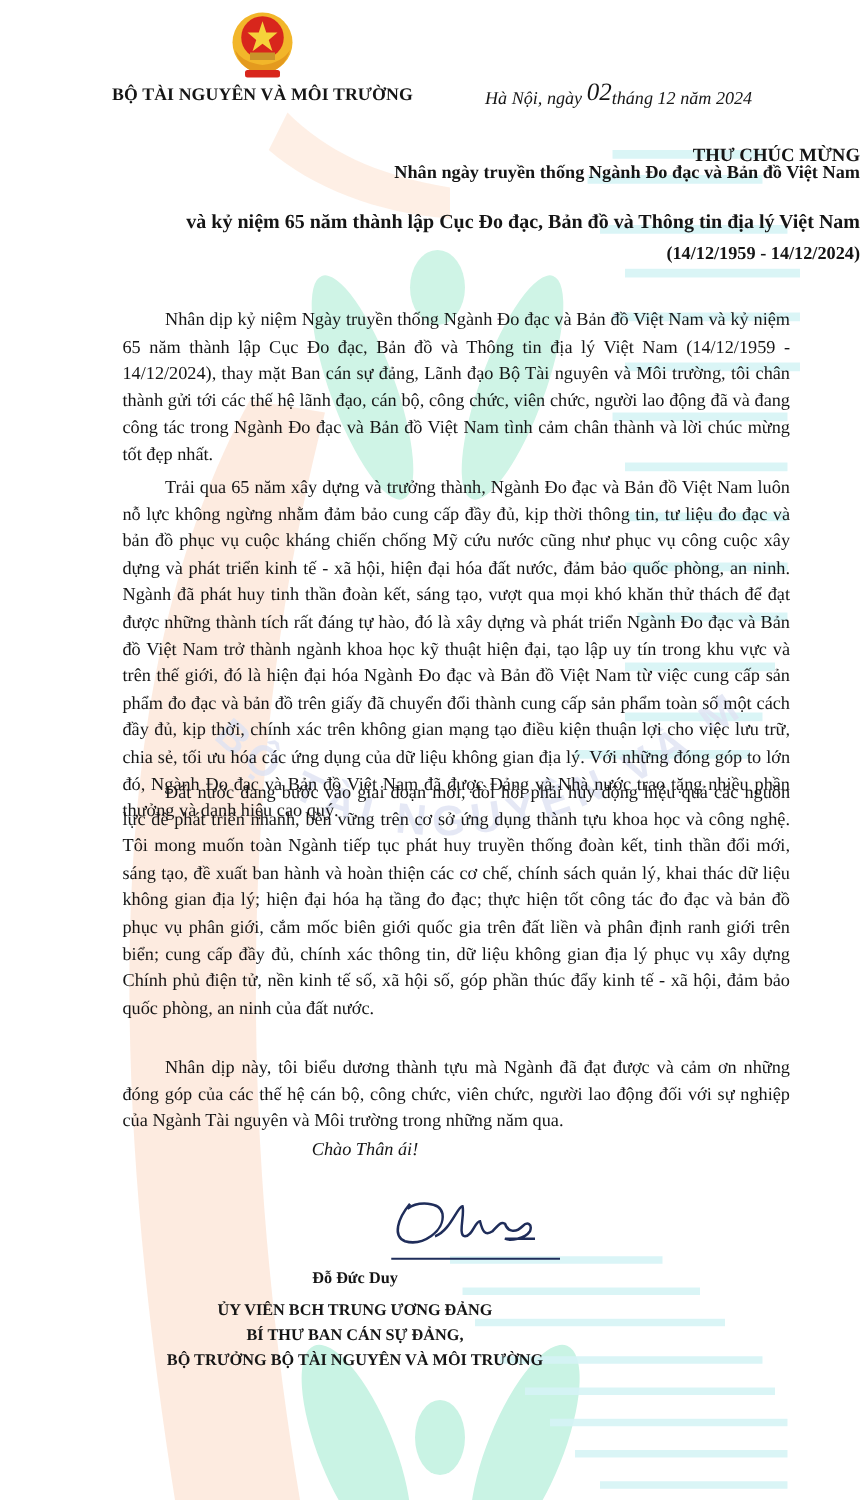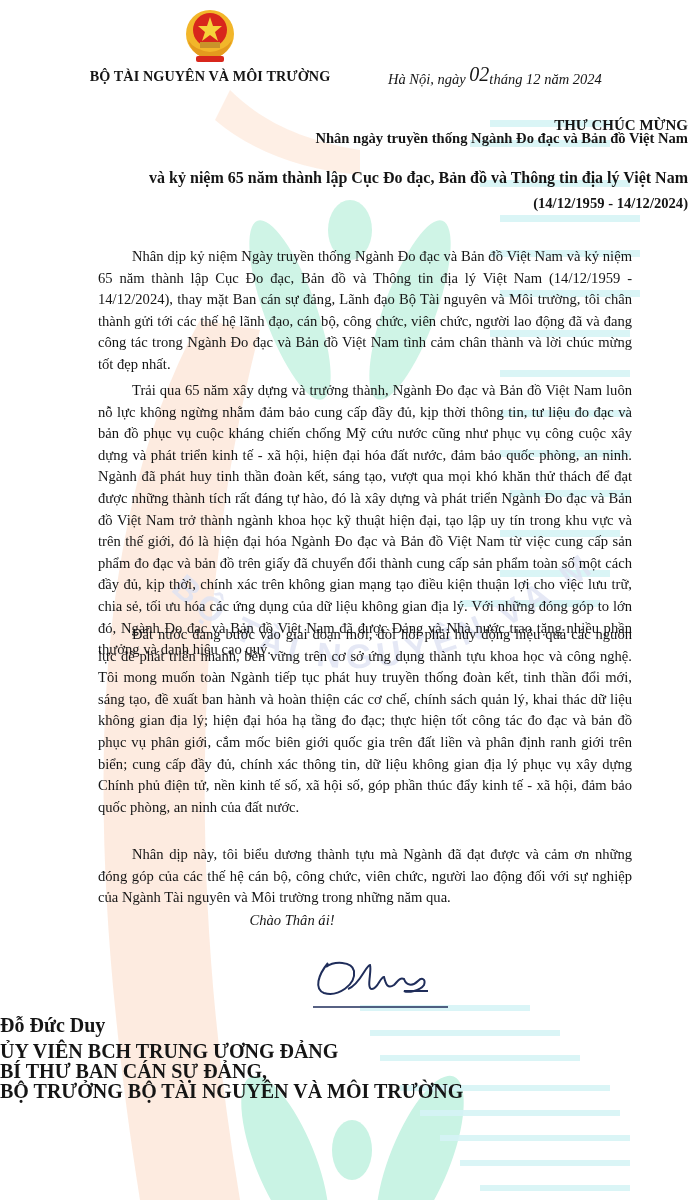--- a/index.html
+++ b/index.html
@@ -24,21 +24,21 @@
           text-align:justify; }
   .body p { margin:16px; text-indent:34px; }
   .p1 { top:230px; }
   .p2 { top:364px; }
   .p3 { top:608px; }
   .p4 { top:828px; }
   .p5 { top:880px; }
 
   .closing { position:absolute; left:0; width:584px; text-align:center; font-style:italic; font-size:14.6px; top:912px; }
   .signature { position:absolute; left:308px; top:955px; width:145px; height:60px; }
-  .signer { position:absolute; left:0; width:568px; font-weight:bold; font-size:20px; }
+  .signer { position:absolute; left:0; width:568px; text-align:center; font-weight:bold; font-size:13px; }
   .s-name { top:1014px; }
   .s-t1 { top:1040px; }
   .s-t2 { top:1060px; }
   .s-t3 { top:1080px; }
 </style>
 </head>
 <body>
 
 <svg class="watermark" viewBox="0 0 688 1200" xmlns="http://www.w3.org/2000/svg">
 

